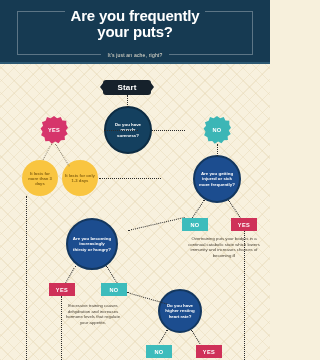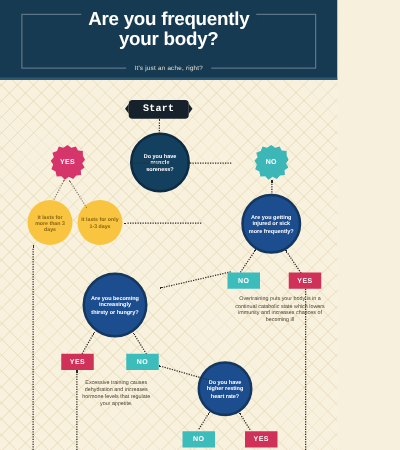--- a/index.html
+++ b/index.html
@@ -64,21 +64,21 @@
   .circ-yellow{background:#f9c540;color:#7a5a10;}
   .ctext{font-size:4.4px;line-height:5.4px;font-weight:bold;padding:0 4px;}
   .ctext-y{font-size:4.2px;line-height:5px;font-weight:bold;color:#8a6512;padding:0 3px;}
   
   .start{
     position:absolute;left:103px;top:80px;width:48px;height:15px;
     background:#16212b;border-radius:3px;
     display:flex;align-items:center;justify-content:center;
     z-index:4;
   }
-  .start span{color:#fff;font-size:8px;font-weight:bold;letter-spacing:.2px;font-family:Liberation Mono, monospace;}
+  .start span{color:#fff;font-size:8px;font-weight:bold;letter-spacing:.2px;}
   .start::before,.start::after{
     content:"";position:absolute;top:3px;
     width:0;height:0;border-top:4.5px solid transparent;
     border-bottom:4.5px solid transparent;
   }
   .start::before{left:-3px;border-right:3px solid #16212b;}
   .start::after{right:-3px;border-left:3px solid #16212b;}
   
   .burst{
     position:absolute;width:28px;height:28px;
@@ -120,21 +120,21 @@
 </head>
 <body>
 
 <div id="canvas"></div>
 
 <div class="header">
   <div class="header-rule"></div>
 </div>
 <div class="title">
   <span class="l1">Are you frequently</span>
-  <span class="l2">your body?</span>
+  <span class="l2">your puts?</span>
 </div>
 <div class="subtitle">
   <em>It's just an ache, right?</em>
 </div>
 <div class="header-bottom"></div>
 
 <div class="start">
   <span>Start</span>
 </div>
 

